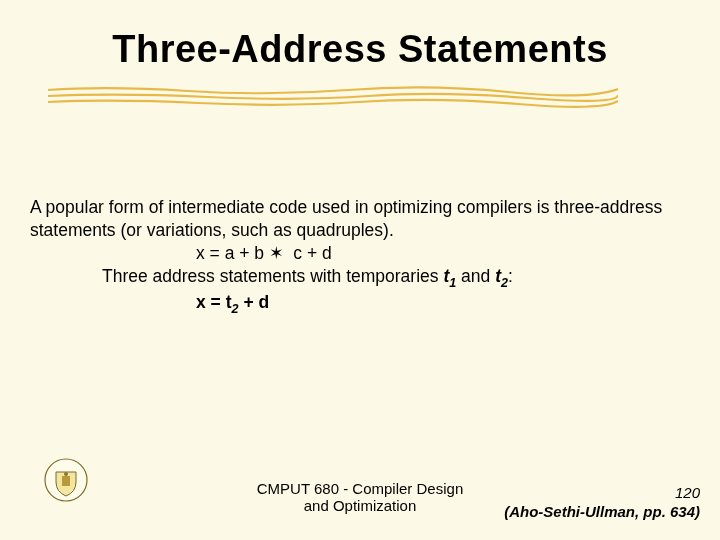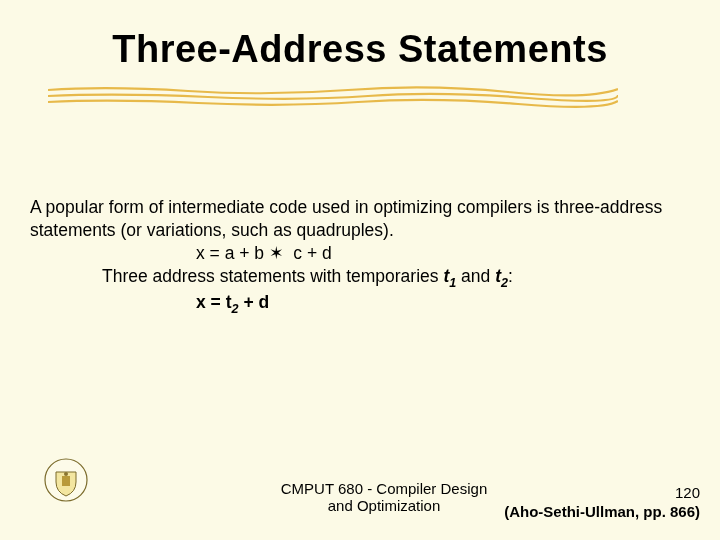--- a/index.html
+++ b/index.html
@@ -55,28 +55,28 @@
   .logo svg { width: 44px; height: 44px; }
   .footer-center {
     position: absolute;
     left: 50%;
     transform: translateX(-50%);
     bottom: 26px;
     text-align: center;
     font-size: 15px;
     color: #000;
     white-space: pre-line;
-    margin-left: 24px;
   }
   .footer-right {
     position: absolute;
     right: 20px;
     bottom: 20px;
     text-align: right;
     font-size: 15px;
+    font-style: italic;
   }
   .footer-right .pageno { display: block; padding-bottom: 2px; }
   .footer-right .cite { font-weight: bold; }
 </style>
 </head>
 <body>
 
 <div class="title">Three-Address Statements</div>
 
 <svg class="underline" viewBox="0 0 570 24" preserveAspectRatio="none">
@@ -99,14 +99,14 @@
     <rect x="18" y="18" width="8" height="10" fill="#b89a3a"></rect>
     <circle cx="22" cy="16" r="2" fill="#8a7530"></circle>
   </svg>
 </div>
 
 <div class="footer-center">CMPUT 680 - Compiler Design
 and Optimization</div>
 
 <div class="footer-right">
   <span class="pageno">120</span>
-  <span class="cite">(Aho-Sethi-Ullman, pp. 866)</span>
+  <span class="cite">(Aho-Sethi-Ullman, pp. 634)</span>
 </div>
 
 </body></html>

